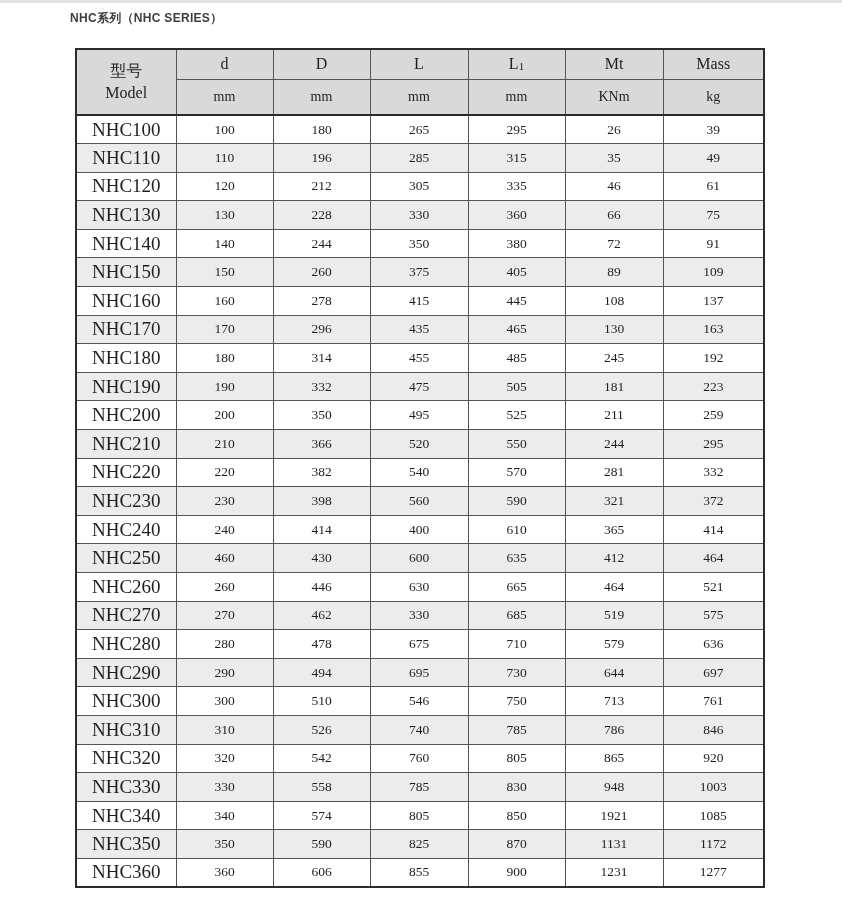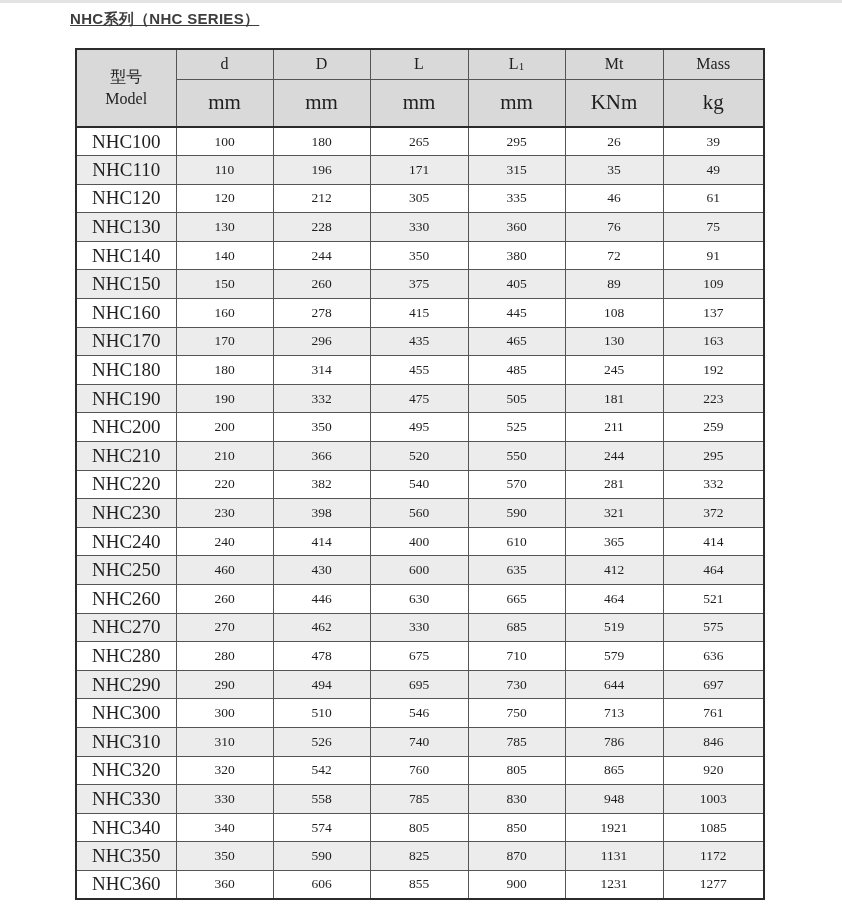--- a/index.html
+++ b/index.html
@@ -27,24 +27,23 @@
     left: 0; top: 0;
     width: 842px; height: 3px;
     background: #e3e3e3;
   }
   .page-title {
     position: absolute;
     left: 70px;
     top: 10px;
     font-family: "Liberation Sans", "DejaVu Sans", sans-serif;
     font-weight: bold;
-    font-size: 15px;
+    font-size: 12px;
     letter-spacing: 0.3px;
     color: var(--title-color);
-    text-decoration: underline;
   }
   table.spec-table {
     position: absolute;
     left: 75px;
     top: 48px;
     width: 688px;
     border-collapse: collapse;
     table-layout: fixed;
     border: 2px solid var(--border-outer);
   }
@@ -54,21 +53,21 @@
     vertical-align: middle;
     padding: 0;
     color: var(--text-color);
     font-weight: normal;
   }
   .spec-table thead th {
     background: var(--header-bg);
   }
   .spec-table thead { border-bottom: 2px solid var(--border-outer); }
   .spec-table thead tr.labels th { height: 30px; font-size: 16px; }
-  .spec-table thead tr.units th  { height: 48px; font-size: 21px; }
+  .spec-table thead tr.units th  { height: 36px; font-size: 14px; }
   .spec-table thead th.model-header {
     font-size: 15px;
     line-height: 1.35;
   }
   .spec-table thead th sub {
     font-size: 11px;
     vertical-align: baseline;
     position: relative;
     top: 1px;
   }
@@ -125,41 +124,41 @@
         <td>180</td>
         <td>265</td>
         <td>295</td>
         <td>26</td>
         <td>39</td>
       </tr>
       <tr class="stripe">
         <td class="model">NHC110</td>
         <td>110</td>
         <td>196</td>
-        <td>171</td>
+        <td>285</td>
         <td>315</td>
         <td>35</td>
         <td>49</td>
       </tr>
       <tr>
         <td class="model">NHC120</td>
         <td>120</td>
         <td>212</td>
         <td>305</td>
         <td>335</td>
         <td>46</td>
         <td>61</td>
       </tr>
       <tr class="stripe">
         <td class="model">NHC130</td>
         <td>130</td>
         <td>228</td>
         <td>330</td>
         <td>360</td>
-        <td>76</td>
+        <td>66</td>
         <td>75</td>
       </tr>
       <tr>
         <td class="model">NHC140</td>
         <td>140</td>
         <td>244</td>
         <td>350</td>
         <td>380</td>
         <td>72</td>
         <td>91</td>

